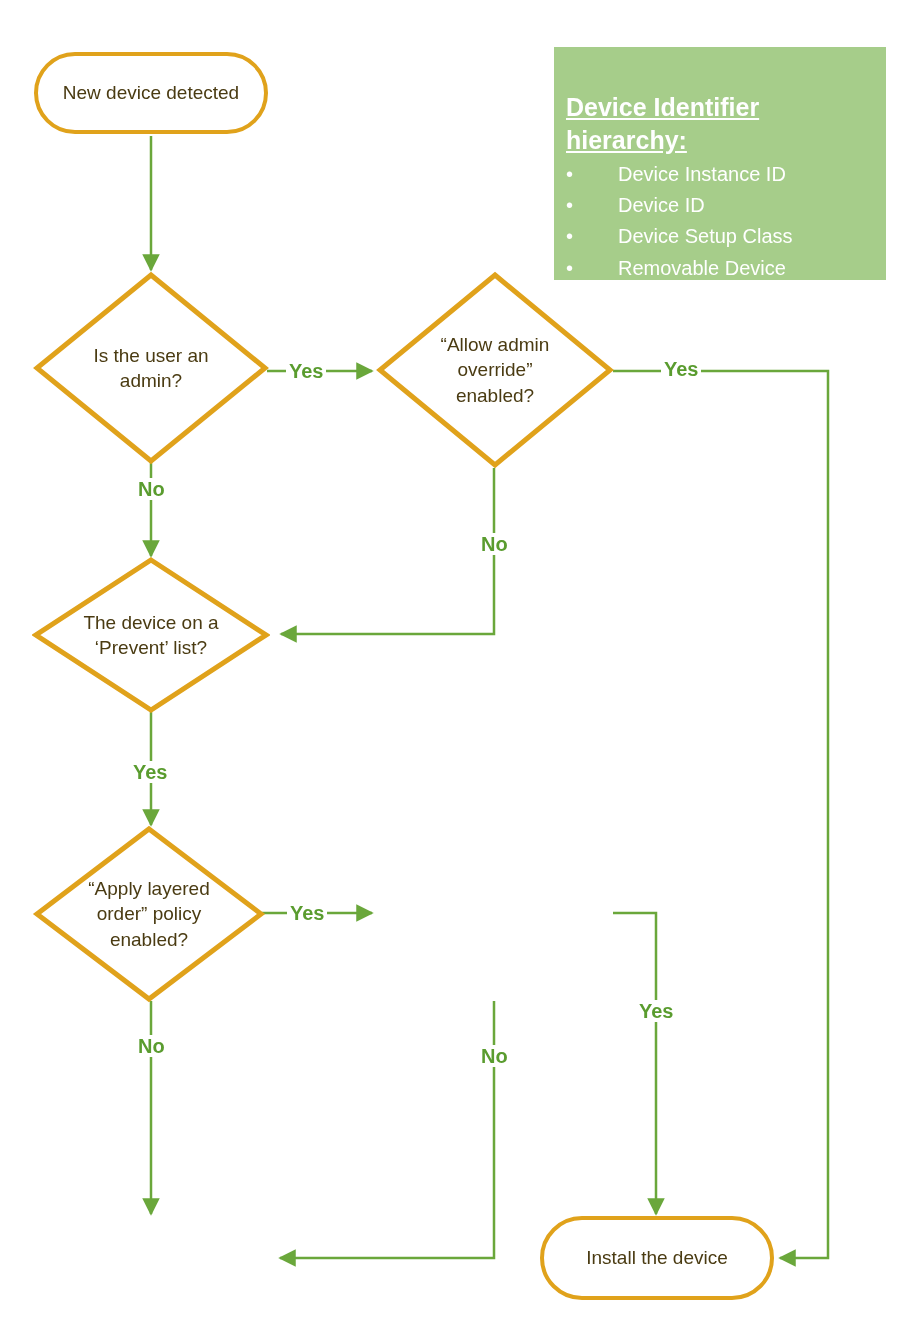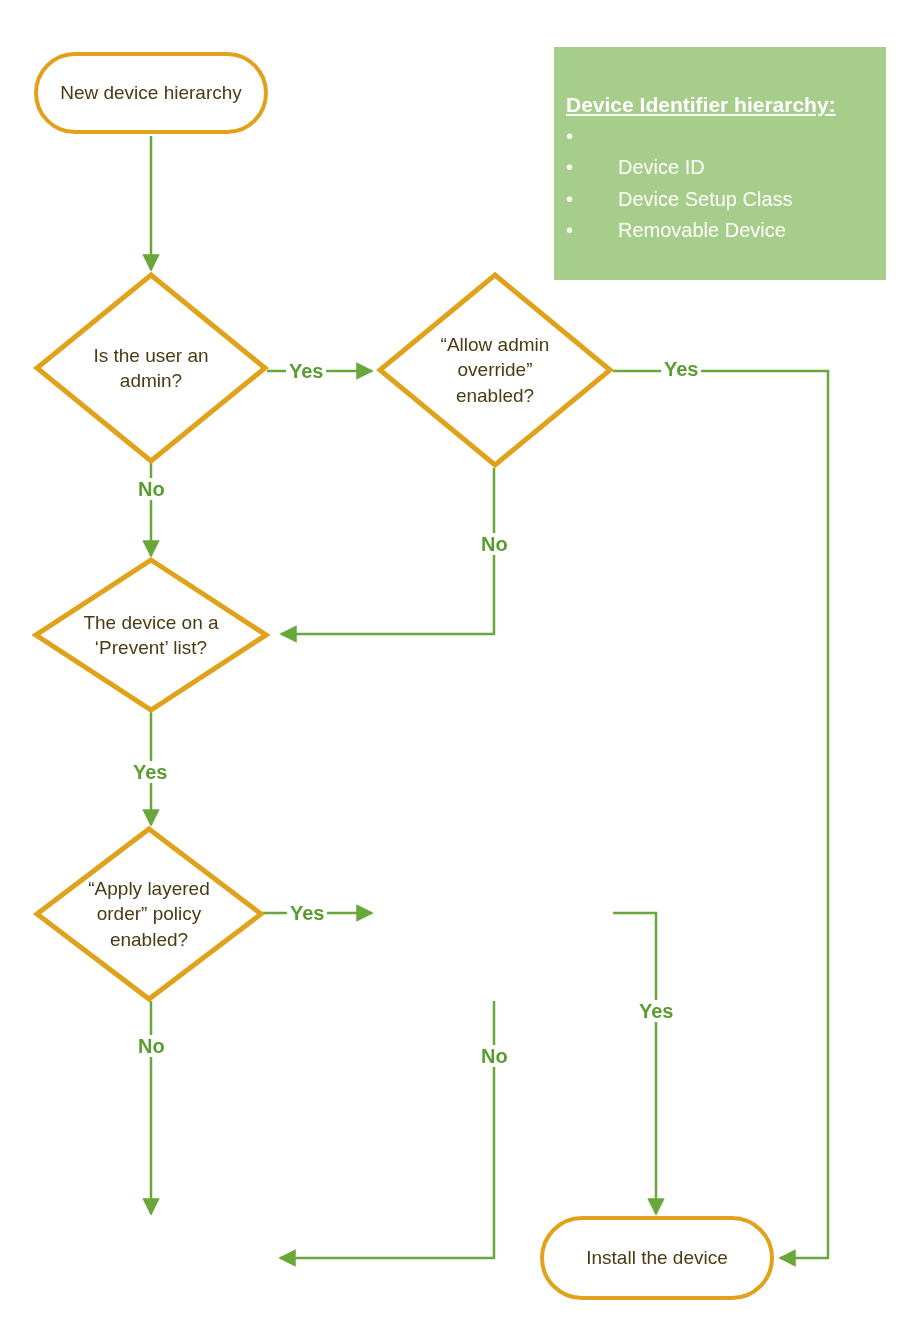--- a/index.html
+++ b/index.html
@@ -80,21 +80,21 @@
     font-weight: bold;
   }
   .legend {
     position: absolute;
     background: #a6cd8a;
     color: #ffffff;
     box-sizing: border-box;
     z-index: 3;
   }
   .legend-title {
-    font-size: 21px;
+    font-size: 25px;
     font-weight: bold;
     text-decoration: underline;
     margin: 0 0 3px 0;
     line-height: 1.3;
   }
   .legend-list {
     margin: 0;
     padding: 0;
     list-style: none;
   }
@@ -139,21 +139,21 @@
 
       <path d="M 151 1001 L 151 1214" marker-end="url(#arrowhead)"></path>
 
       <path d="M 613 913 L 656 913 L 656 1214" marker-end="url(#arrowhead)"></path>
 
       <path d="M 494 1001 L 494 1258 L 280 1258" marker-end="url(#arrowhead)"></path>
     </g>
   </svg>
 
   <div class="node terminal" style="left:34px; top:52px; width:234px; height:82px;">
-    <span>New device hierarchy</span>
+    <span>New device detected</span>
   </div>
 
   <div class="diamond-wrap" style="left:32px; top:270px; width:238px; height:196px;">
     <svg width="238" height="196" viewBox="0 0 238 196">
       <polygon points="119,5 233,98 119,191 5,98" fill="#ffffff" stroke="#e0a21b" stroke-width="5"></polygon>
     </svg>
     <div class="diamond-label">Is the user an
 admin?</div>
   </div>
 
@@ -205,20 +205,21 @@
 
   <div class="edge-label" style="left:636px; top:1000px;">Yes</div>
 
   <div class="edge-label" style="left:478px; top:1045px;">No</div>
 
   <div class="legend" style="left:554px; top:47px; width:332px; height:233px; padding:44px 0 0 12px;">
     <div class="legend-title">Device Identifier hierarchy:</div>
     <ul class="legend-list">
       <li>
         <span class="legend-bullet">•</span>
+        <span>Device Instance ID</span>
       </li>
       <li>
         <span class="legend-bullet">•</span>
         <span>Device ID</span>
       </li>
       <li>
         <span class="legend-bullet">•</span>
         <span>Device Setup Class</span>
       </li>
       <li>

